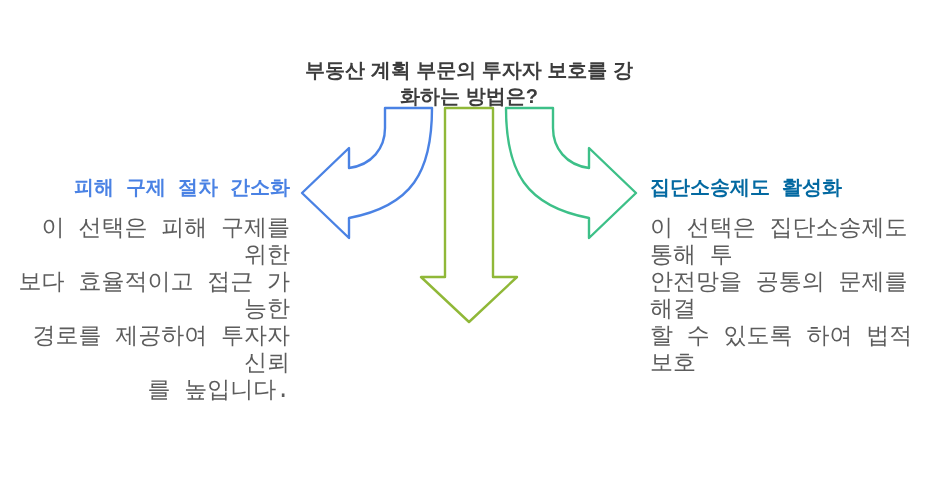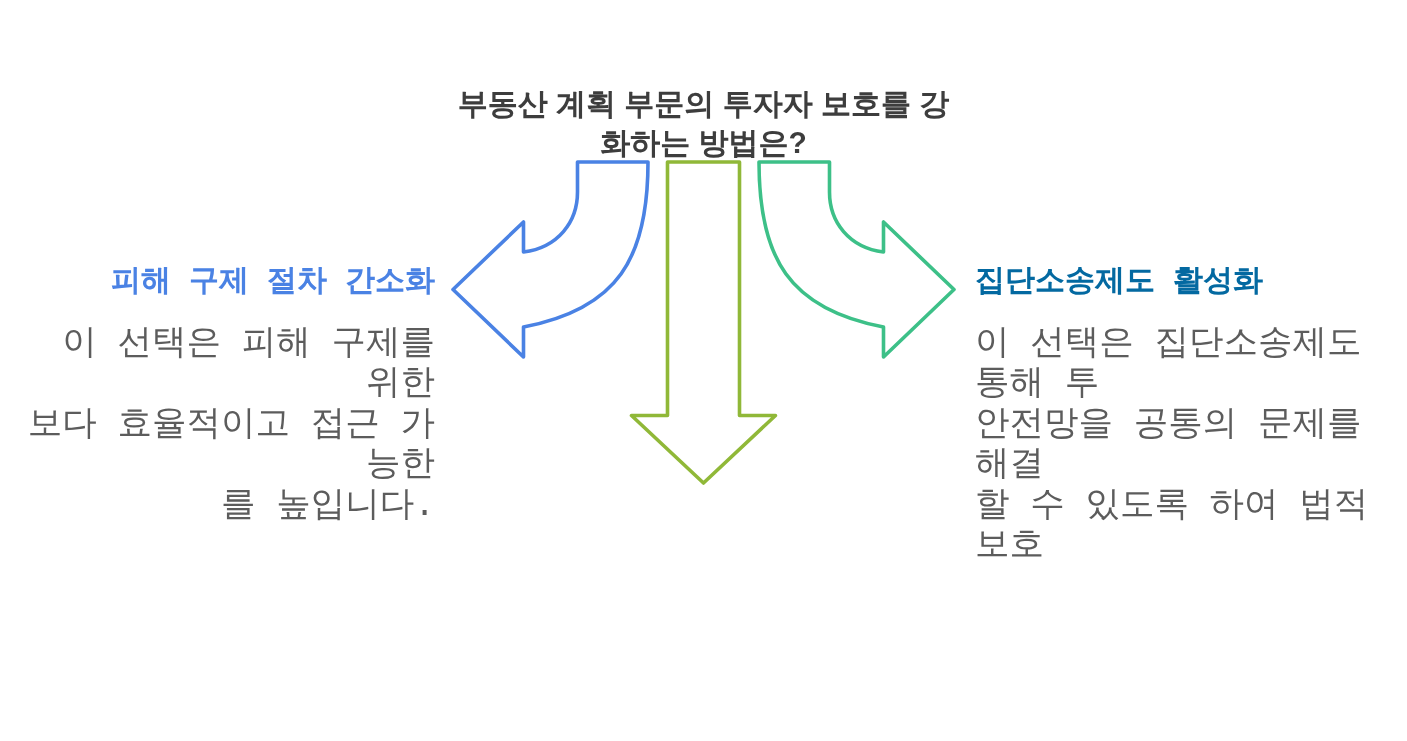--- a/index.html
+++ b/index.html
@@ -41,20 +41,21 @@
   <div class="title" style="color: rgb(61, 61, 61);">
     <div>부동산 계획 부문의 투자자 보호를 강</div>
     <div>화하는 방법은?</div>
   </div>
 
   <section class="option opt-left">
     <h2 style="color: rgb(74, 130, 228);">피해 구제 절차 간소화</h2>
     <div class="body">
       <div>이 선택은 피해 구제를 위한</div>
       <div>보다 효율적이고 접근 가능한</div>
+      <div>경로를 제공하여 투자자 신뢰</div>
       <div>를 높입니다.</div>
     </div>
   </section>
 
 
   <section class="option opt-right">
     <h2 style="color: #0369a1;">집단소송제도 활성화</h2>
     <div class="body">
       <div>이 선택은 집단소송제도 통해 투</div>
       <div>안전망을 공통의 문제를 해결</div>

